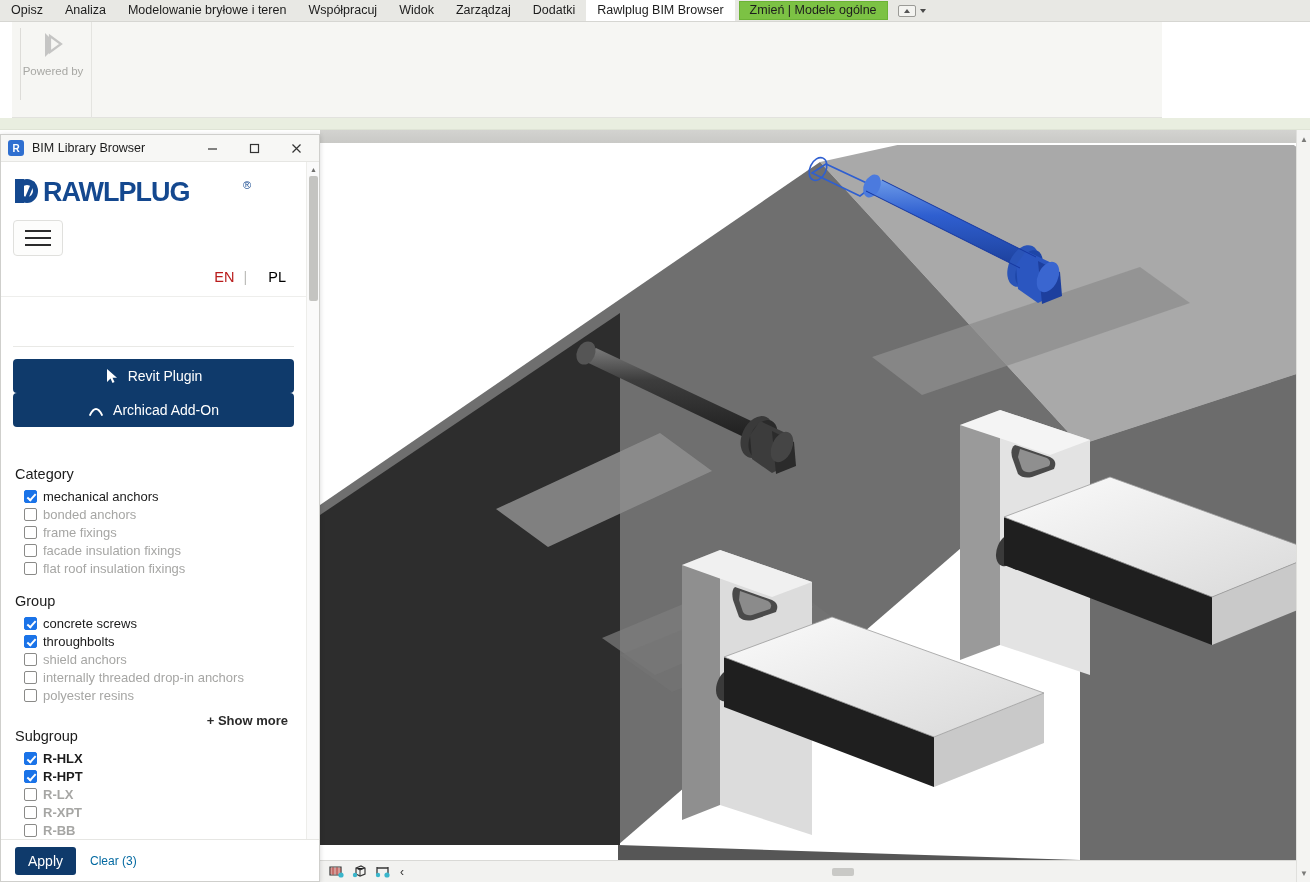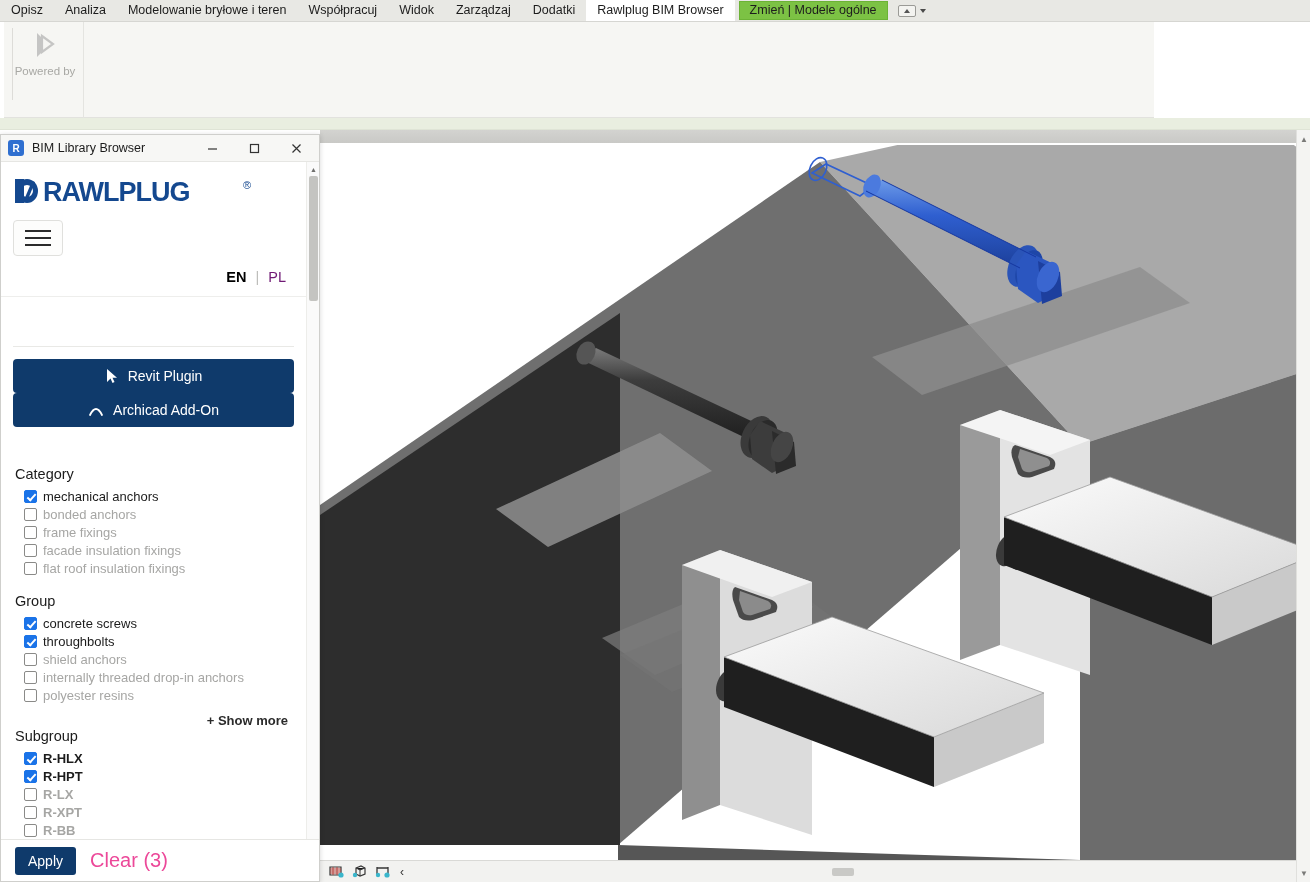--- a/index.html
+++ b/index.html
@@ -47,21 +47,21 @@
     border-bottom: 4px solid #555;
   }
   .dd-caret {
     width: 0; height: 0;
     border-left: 3.5px solid transparent; border-right: 3.5px solid transparent;
     border-top: 4px solid #4a4a4a;
   }
 
   
   .ribbon-panel {
-    position: absolute; left: 4px; top: 22px; width: 1150px; height: 96px;
+    position: absolute; left: 12px; top: 22px; width: 1150px; height: 96px;
     background: #f6f6f3;
     border-bottom: 1px solid #e2e2de;
   }
   .panel-group {
     position: absolute; left: 0; top: 0; width: 80px; height: 96px;
     border-right: 1px solid #e4e4e0;
   }
   .panel-sep {
     position: absolute; left: 8px; top: 6px; width: 1px; height: 72px;
     background: #dddcd8;
@@ -194,23 +194,23 @@
     border: 1px solid #e0e0dd; border-radius: 4px; background: #fdfdfc;
     display: flex; flex-direction: column; align-items: center; justify-content: center;
     gap: 5px;
   }
   .hamburger span { display: block; width: 26px; height: 2px; background: #2b2b2b; }
   .lang-row {
     display: flex; justify-content: flex-end; align-items: center;
     gap: 9px; padding: 13px 8px 11px 0;
     font-size: 14.5px;
   }
-  .lang-en { font-weight: bold; color: #000000; }
+  .lang-en { font-weight: normal; color: #b91c1c; }
   .lang-div { color: #bdbdba; }
-  .lang-pl { color: #701a75; }
+  .lang-pl { color: #000000; margin-left: 12px; }
 
   .gap-block { height: 49px; }
   .hr-soft { height: 1px; background: #e9e9e6; margin: 0 12px; }
 
   .btn-stack { padding: 12px 12px 0 12px; display: flex; flex-direction: column; gap: 0; }
   .big-btn {
     height: 34px; border-radius: 4px;
     background: #0f3a6b; color: #ffffff;
     display: flex; align-items: center; justify-content: center; gap: 9px;
     font-size: 14px;
@@ -250,21 +250,21 @@
     position: absolute; left: 0; right: 0; bottom: 0;
     background: #ffffff; border-top: 1px solid #e6e6e3;
     height: 42px;
     display: flex; align-items: center; gap: 14px;
     padding: 16px 14px;
   }
   .apply-btn {
     background: #0f3a6b; color: #fff; font-size: 14px;
     padding: 6px 13px; border-radius: 3px;
   }
-  .clear-btn { font-size: 20px; color: #ec4899; }
+  .clear-btn { font-size: 12px; color: #0369a1; }
 </style>
 </head>
 <body>
 
 <div id="app">
 
   <div class="ribbon-tabs">
     <div class="rtab">Opisz</div>
     <div class="rtab">Analiza</div>
     <div class="rtab">Modelowanie bryłowe i teren</div>

